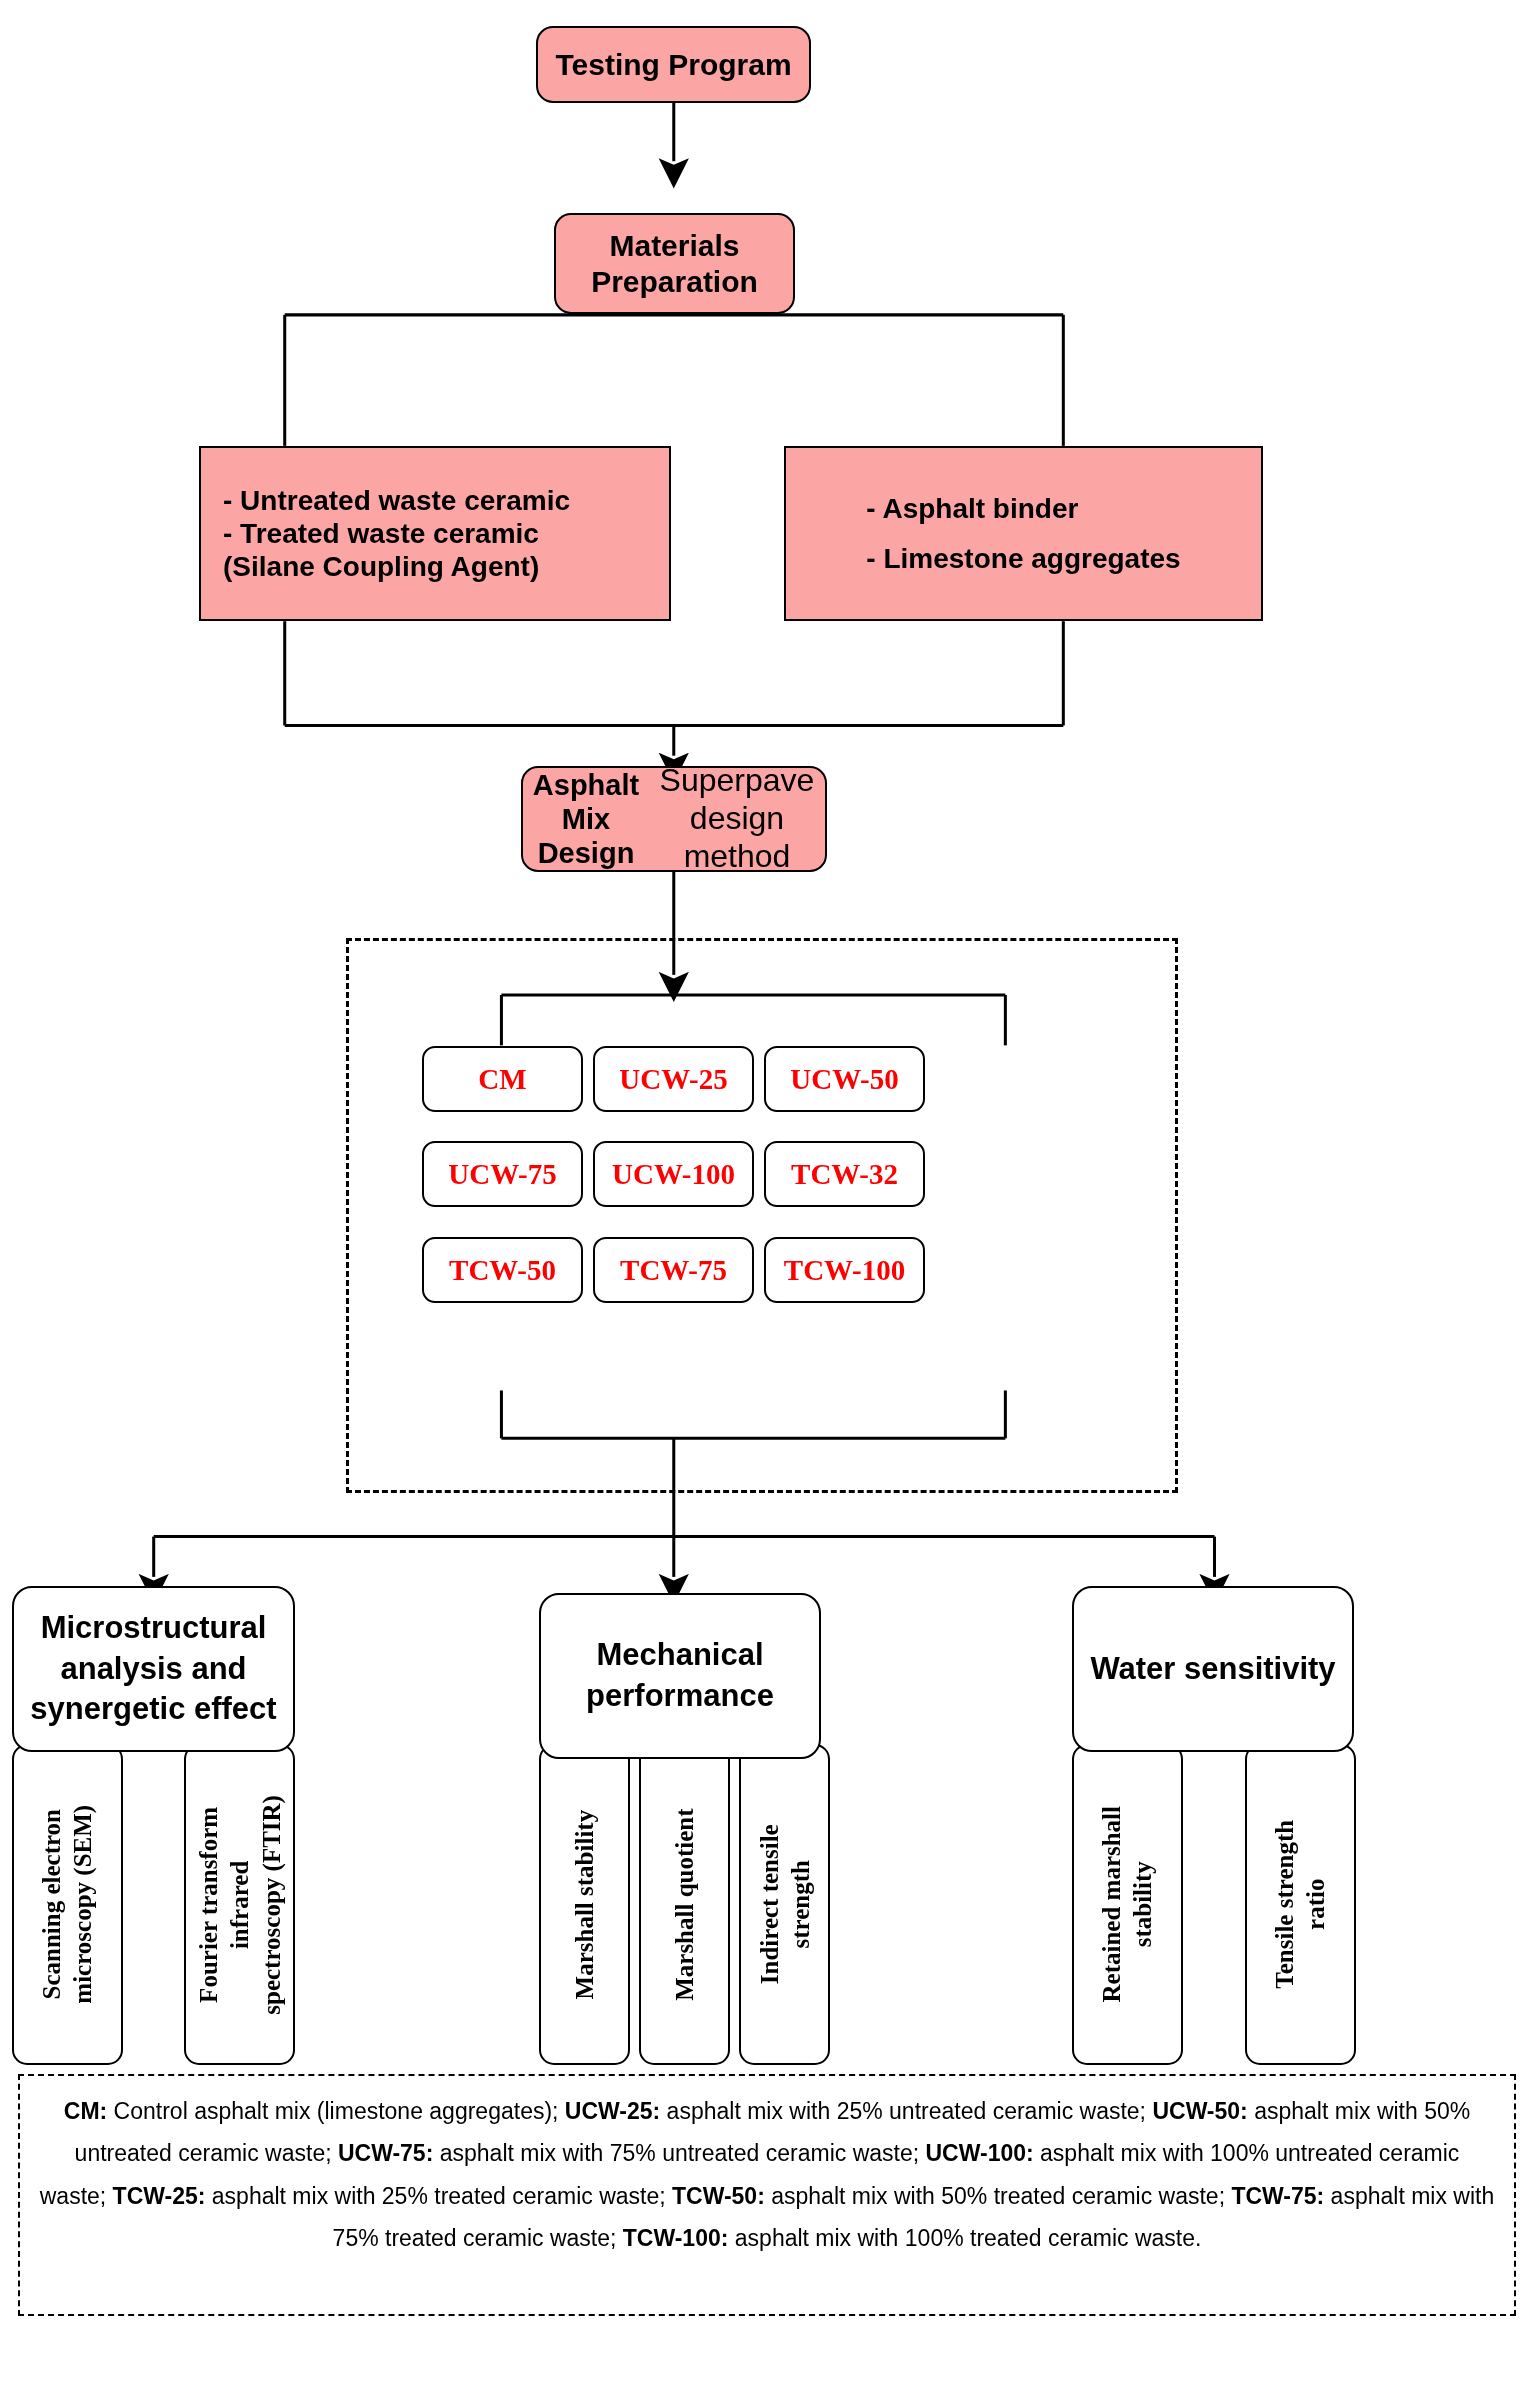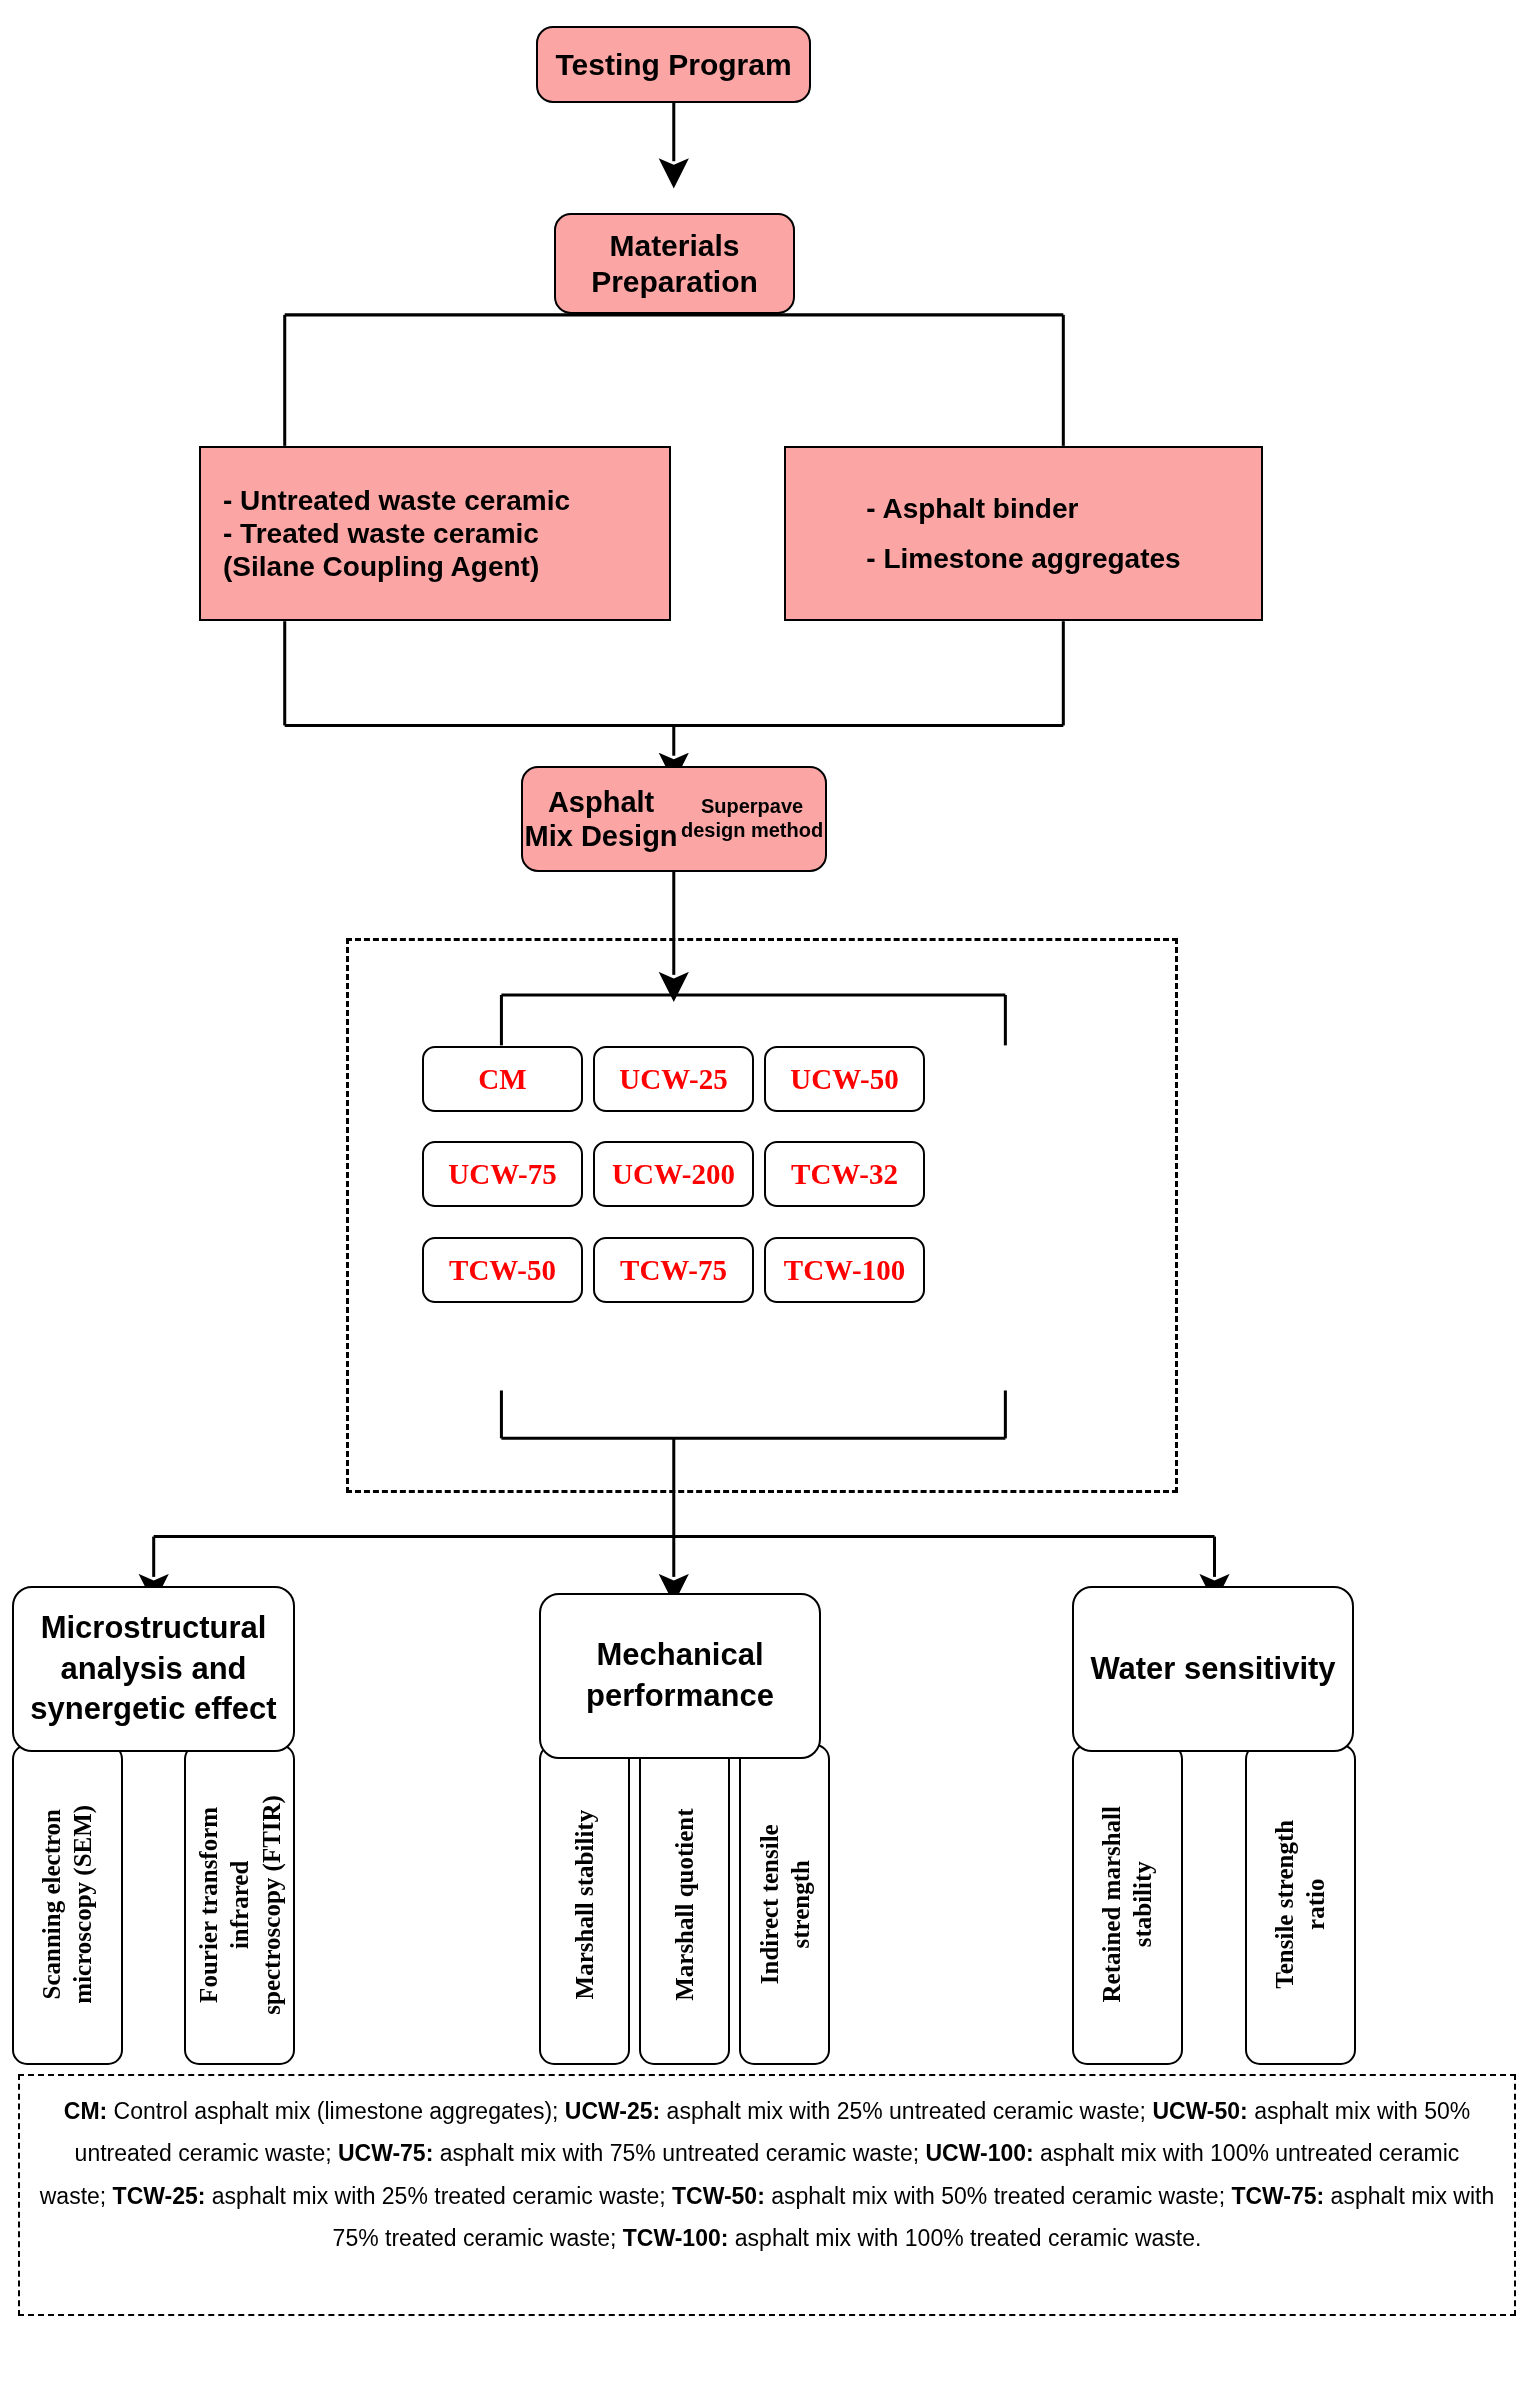--- a/index.html
+++ b/index.html
@@ -34,21 +34,21 @@
   #n-binder {left:784px;top:446px;width:479px;height:175px;
              font-size:28px;font-weight:bold;justify-content:center;
              text-align:left;}
   .mlines{display:block;}
   .mlines span{display:block;white-space:nowrap;}
 
   
   #n-mixdesign{left:521px;top:766px;width:306px;height:106px;
                flex-direction:row;font-size:29px;}
   #n-mixdesign .l1{font-weight:bold;font-size:29px;}
-  #n-mixdesign .l2{font-weight:bold;font-size:20px;}
+  #n-mixdesign .l2{font-weight:normal;font-size:32px;}
 
   
   #dashed-box{
     position:absolute;left:346px;top:938px;width:832px;height:555px;
     border:3px dashed #000000;box-sizing:border-box;background:transparent;
     z-index:2;
   }
 
   
   .mixcell{
@@ -168,21 +168,21 @@
   <div class="node round" id="n-mixdesign">
     <span class="l1">Asphalt Mix Design</span>
     <span class="l2">Superpave design method</span>
   </div>
 
   <div class="mixcell" style="left:422px;top:1046px">CM</div>
   <div class="mixcell" style="left:593px;top:1046px">UCW-25</div>
   <div class="mixcell" style="left:764px;top:1046px">UCW-50</div>
 
   <div class="mixcell" style="left:422px;top:1141px">UCW-75</div>
-  <div class="mixcell" style="left:593px;top:1141px">UCW-200</div>
+  <div class="mixcell" style="left:593px;top:1141px">UCW-100</div>
   <div class="mixcell" style="left:764px;top:1141px">TCW-32</div>
 
   <div class="mixcell" style="left:422px;top:1237px">TCW-50</div>
   <div class="mixcell" style="left:593px;top:1237px">TCW-75</div>
   <div class="mixcell" style="left:764px;top:1237px">TCW-100</div>
 
   <div class="catbox" id="cat-micro">Microstructural analysis and synergetic effect</div>
   <div class="catbox" id="cat-mech">Mechanical performance</div>
   <div class="catbox" id="cat-water">Water sensitivity</div>
 

